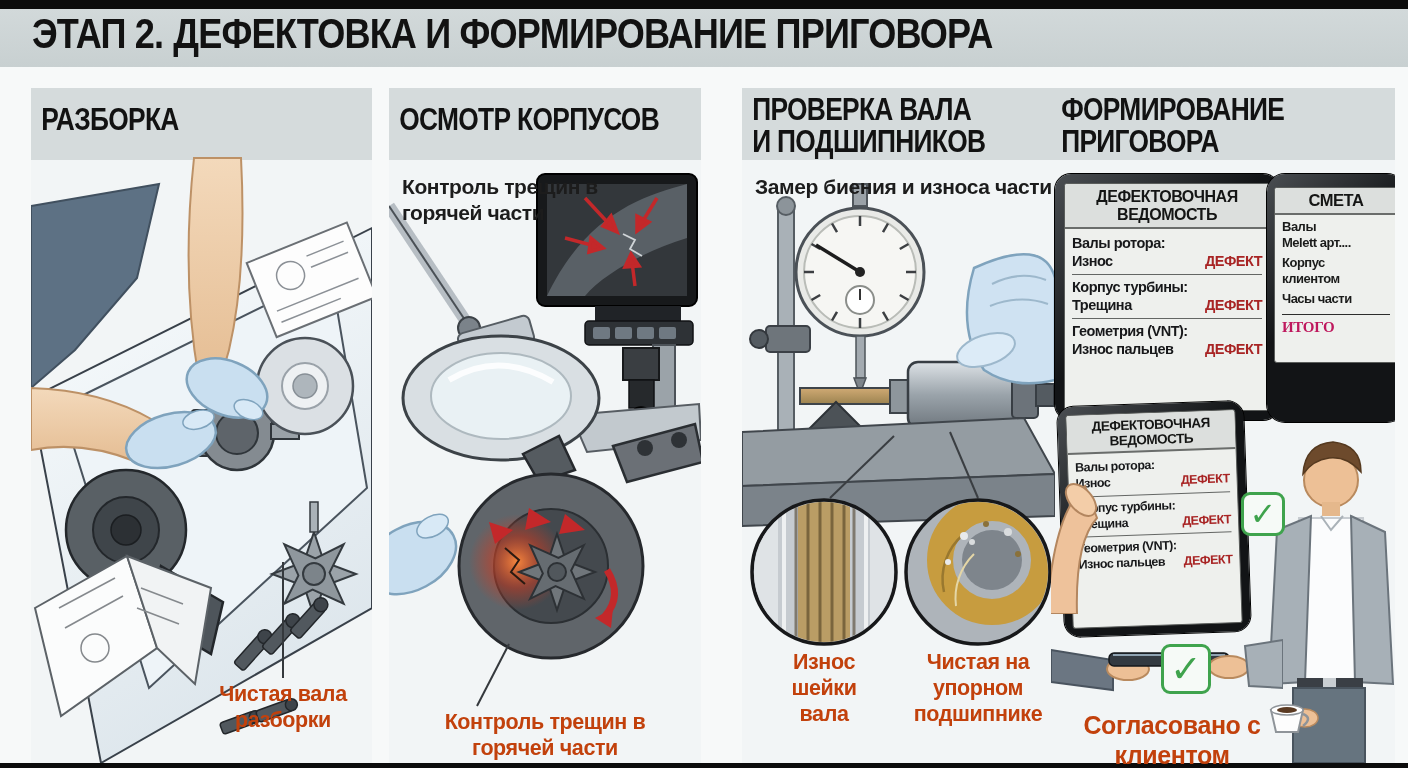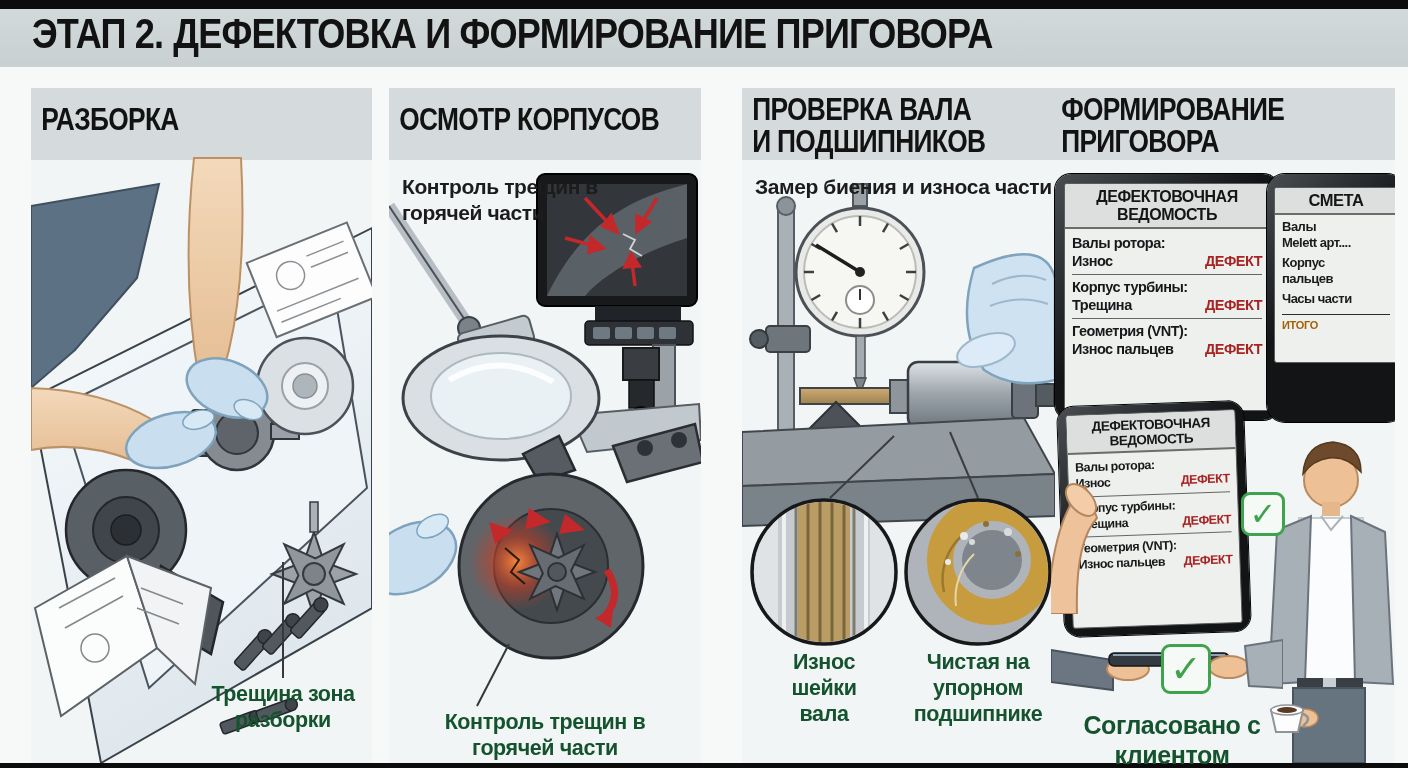--- a/index.html
+++ b/index.html
@@ -14,21 +14,21 @@
   .panel{position:absolute;top:88px;height:765px;background:#f2f5f6;overflow:hidden;}
   .p1{left:31px;width:341px;}
   .p2{left:389px;width:312px;}
   .p3{left:742px;width:313px;}
   .p4{left:1051px;width:344px;}
   .band{position:absolute;left:0;top:0;width:100%;height:72px;background:#d5dbdc;z-index:0;}
   .ptitle{position:absolute;left:0;top:0;z-index:3;padding:16px 12px 0;color:#121212;font-weight:bold;font-size:31px;letter-spacing:-.8px;transform:scaleX(.85);transform-origin:left top;white-space:nowrap;line-height:1.04;}
   .ptitle.two{padding-top:6px;}
   .illus{position:absolute;left:0;top:0;z-index:1;}
   .subtitle{position:absolute;z-index:3;color:#1c1c1c;font-size:21px;font-weight:bold;letter-spacing:-.4px;line-height:1.25;}
-  .caption{position:absolute;z-index:3;color:#14532d;font-size:21.5px;font-weight:bold;letter-spacing:-.4px;line-height:1.2;text-align:center;}
+  .caption{position:absolute;z-index:3;color:#c2410c;font-size:21.5px;font-weight:bold;letter-spacing:-.4px;line-height:1.2;text-align:center;}
   
   .device{position:absolute;z-index:2;background:linear-gradient(135deg,#4a4e52,#121416 45%);border-radius:16px;box-shadow:0 0 0 1px #000;}
   .screen{background:#eef0ed;border:1px solid #5a5d5b;border-radius:3px;overflow:hidden;height:100%;box-sizing:border-box;}
   .sheet-head{background:#dcdfdd;border-bottom:2px solid #6a6d6b;text-align:center;padding:4px 2px 3px;font-weight:bold;color:#141514;line-height:1.12;letter-spacing:-.5px;}
   .sheet-rows{padding:2px 7px 0;}
   .s-row{padding:3px 0 4px;border-bottom:1.5px solid #63666
 4;}
   .s-row{border-bottom:1.5px solid #636664;}
   .s-row:last-child{border-bottom:none;}
   .s-item{font-weight:bold;color:#17181a;letter-spacing:-.5px;}
@@ -40,21 +40,21 @@
   .tab2{left:10px;top:316px;width:170px;height:214px;padding:8px;transform:rotate(-2deg);}
   .tab2 .sheet-head{font-size:13.5px;}
   .tab2 .s-item,.tab2 .s-line2{font-size:12.5px;line-height:1.3;}
   .phone{left:216px;top:86px;width:124px;height:222px;padding:13px 7px;border-radius:18px;}
   .phone .screen{height:176px;}
   .est-head{background:#dcdfdd;border-bottom:2px solid #6a6d6b;text-align:center;padding:3px 0;font-weight:bold;font-size:16.5px;letter-spacing:-.5px;color:#141514;}
   .est-body{padding:4px 7px 0;}
   .est-line{font-size:13px;font-weight:bold;letter-spacing:-.5px;color:#1a1b1a;line-height:1.2;}
   .gap{margin-top:5px;}
   .est-hr{border:none;border-top:1.7px solid #2c2d2c;margin:7px 0 4px;}
-  .est-total{font-size:11px;font-weight:bold;letter-spacing:-.3px;color:#a16207;}
+  .est-total{font-size:15px;font-weight:bold;letter-spacing:-.3px;color:#be185d;font-family:Liberation Serif, serif;}
   .checkbox{position:absolute;z-index:4;border:3.5px solid #3fa34d;border-radius:9px;background:#f6faf7;display:flex;align-items:center;justify-content:center;color:#3fa34d;font-weight:bold;}
   .chk1{left:190px;top:404px;width:38px;height:38px;font-size:32px;}
   .chk2{left:110px;top:556px;width:44px;height:44px;font-size:38px;}
   .approval{left:16px;top:606px;width:210px;font-size:25px;margin-top:16px;}
 </style>
 </head>
 <body>
 
 <div class="stage">
   <div class="topbar"></div>
@@ -154,21 +154,21 @@
         <polygon points="4,520 96,468 126,560 30,628" fill="#fbfcfc" stroke="#5c6267" stroke-width="2"></polygon>
         <polygon points="96,468 180,500 164,596 126,560" fill="#f1f3f4" stroke="#5c6267" stroke-width="2"></polygon>
         <line x1="28" y1="520" x2="84" y2="490" stroke="#85898d" stroke-width="1.5"></line>
         <line x1="34" y1="540" x2="92" y2="508" stroke="#85898d" stroke-width="1.5"></line>
         <circle cx="64" cy="560" r="14" fill="none" stroke="#85898d" stroke-width="1.5"></circle>
         <line x1="110" y1="500" x2="152" y2="516" stroke="#85898d" stroke-width="1.5"></line>
         <line x1="106" y1="520" x2="148" y2="536" stroke="#85898d" stroke-width="1.5"></line>
       </g>
       <line x1="252" y1="474" x2="252" y2="590" stroke="#35393d" stroke-width="2"></line>
     </svg>
-    <div class="caption" style="left:152px;top:594px;width:200px;">Трещина зона разборки</div>
+    <div class="caption" style="left:152px;top:594px;width:200px;">Чистая вала разборки</div>
   </div>
 
   <div class="panel p2">
     <div class="band"></div>
     <div class="ptitle">ОСМОТР КОРПУСОВ</div>
     <div class="subtitle" style="left:13px;top:86px;width:225px;">Контроль трещин в горячей части</div>
     <svg class="illus" width="312" height="675" viewBox="0 0 312 675">
       <defs>
         <radialGradient id="glowG">
           <stop offset="0" stop-color="#ff8a3d" stop-opacity="0.95"></stop>
@@ -397,21 +397,21 @@
       </div>
     </div>
 
     <div class="device phone">
       <div class="screen">
         <div class="est-head">СМЕТА</div>
         <div class="est-body">
           <div class="est-line">Валы</div>
           <div class="est-line">Melett арт....</div>
           <div class="est-line gap">Корпус</div>
-          <div class="est-line">пальцев</div>
+          <div class="est-line">клиентом</div>
           <div class="est-line gap">Часы части</div>
           <hr class="est-hr">
           <div class="est-total">ИТОГО</div>
         </div>
       </div>
     </div>
 
     <div class="device tab2">
       <div class="screen">
         <div class="sheet-head">

